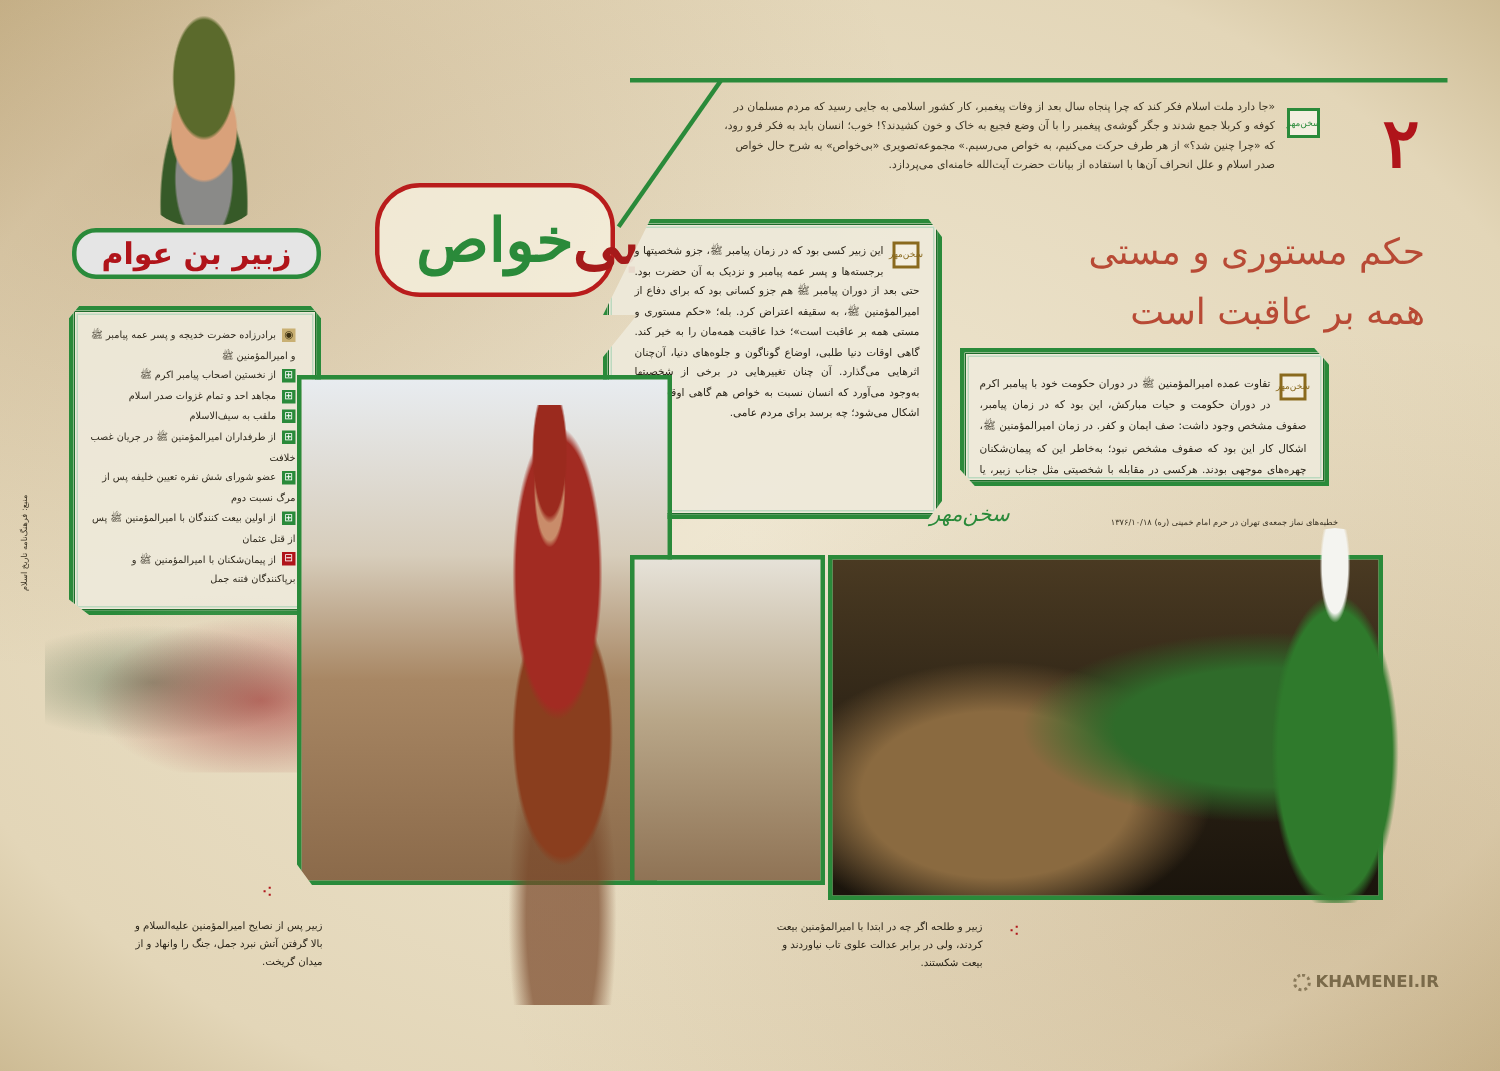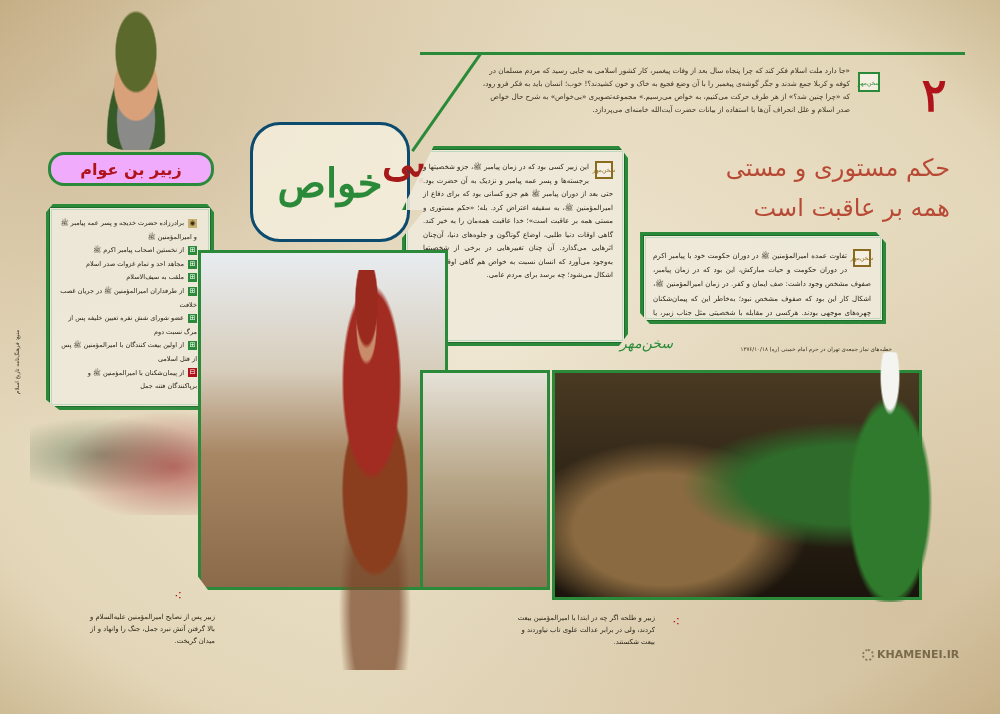--- a/index.html
+++ b/index.html
@@ -78,27 +78,27 @@
     display: inline-block; width: 9px; height: 9px; margin-left: 4px;
     background: #2a8a3a; color: #fff; font-size: 7px; line-height: 9px; text-align: center; vertical-align: middle;
   }
   .bullet.gold { background: #c9b073; color: #3a2e10; }
   .bullet.red { background: #b0141a; }
 
   
   .name-cartouche {
     left: 48px; top: 152px; width: 166px; height: 34px;
     border: 3px solid #2a8a3a; border-radius: 16px;
-    background: #f0abfc;
+    background: #e5e5e5;
     display: flex; align-items: center; justify-content: center;
-    font-size: 16px; font-weight: bold; color: #b0141a;
+    font-size: 20px; font-weight: bold; color: #b0141a;
   }
   .title-cartouche {
-    left: 250px; top: 122px; width: 160px; height: 120px;
-    border: 3px solid #0c4a6e; border-radius: 30px;
+    left: 250px; top: 122px; width: 160px; height: 76px;
+    border: 3px solid #b91c1c; border-radius: 30px;
     background: rgba(244,238,220,0.85);
     display: flex; align-items: center; justify-content: center;
     font-family: "DejaVu Serif", serif; font-size: 40px; font-weight: bold; color: #2a8a3a;
   }
   .title-prefix {
     left: 382px; top: 138px; font-family: "DejaVu Serif", serif; font-size: 40px; font-weight: bold; color: #a61a1a;
   }
 
   
   .portrait {
@@ -213,21 +213,21 @@
 <div class="abs signature">سخن‌مهر</div>
 <div class="abs source-note">خطبه‌های نماز جمعه‌ی تهران در حرم امام خمینی (ره) ۱۳۷۶/۱۰/۱۸</div>
 
 <div class="abs panel left-panel">
   <div><span class="bullet gold">◉</span><span>برادرزاده حضرت خدیجه و پسر عمه پیامبر ﷺ و امیرالمؤمنین ﷺ</span></div>
   <div><span class="bullet">⊞</span><span>از نخستین اصحاب پیامبر اکرم ﷺ</span></div>
   <div><span class="bullet">⊞</span><span>مجاهد احد و تمام غزوات صدر اسلام</span></div>
   <div><span class="bullet">⊞</span><span>ملقب به سیف‌الاسلام</span></div>
   <div><span class="bullet">⊞</span><span>از طرفداران امیرالمؤمنین ﷺ در جریان غصب خلافت</span></div>
   <div><span class="bullet">⊞</span><span>عضو شورای شش نفره تعیین خلیفه پس از مرگ نسبت دوم</span></div>
-  <div><span class="bullet">⊞</span><span>از اولین بیعت کنندگان با امیرالمؤمنین ﷺ پس از قتل اسلامی</span></div>
+  <div><span class="bullet">⊞</span><span>از اولین بیعت کنندگان با امیرالمؤمنین ﷺ پس از قتل عثمان</span></div>
   <div><span class="bullet red">⊟</span><span>از پیمان‌شکنان با امیرالمؤمنین ﷺ و برپاکنندگان فتنه جمل</span></div>
 </div>
 <div class="abs vertical-note">منبع: فرهنگ‌نامه تاریخ اسلام</div>
 
 <div class="abs scene-left"></div>
 <div class="abs scene-center"></div>
 <div class="abs scene-center-ext"></div>
 <div class="abs rider"></div>
 <div class="abs scene-right"></div>
 <div class="abs figure-green"></div>

